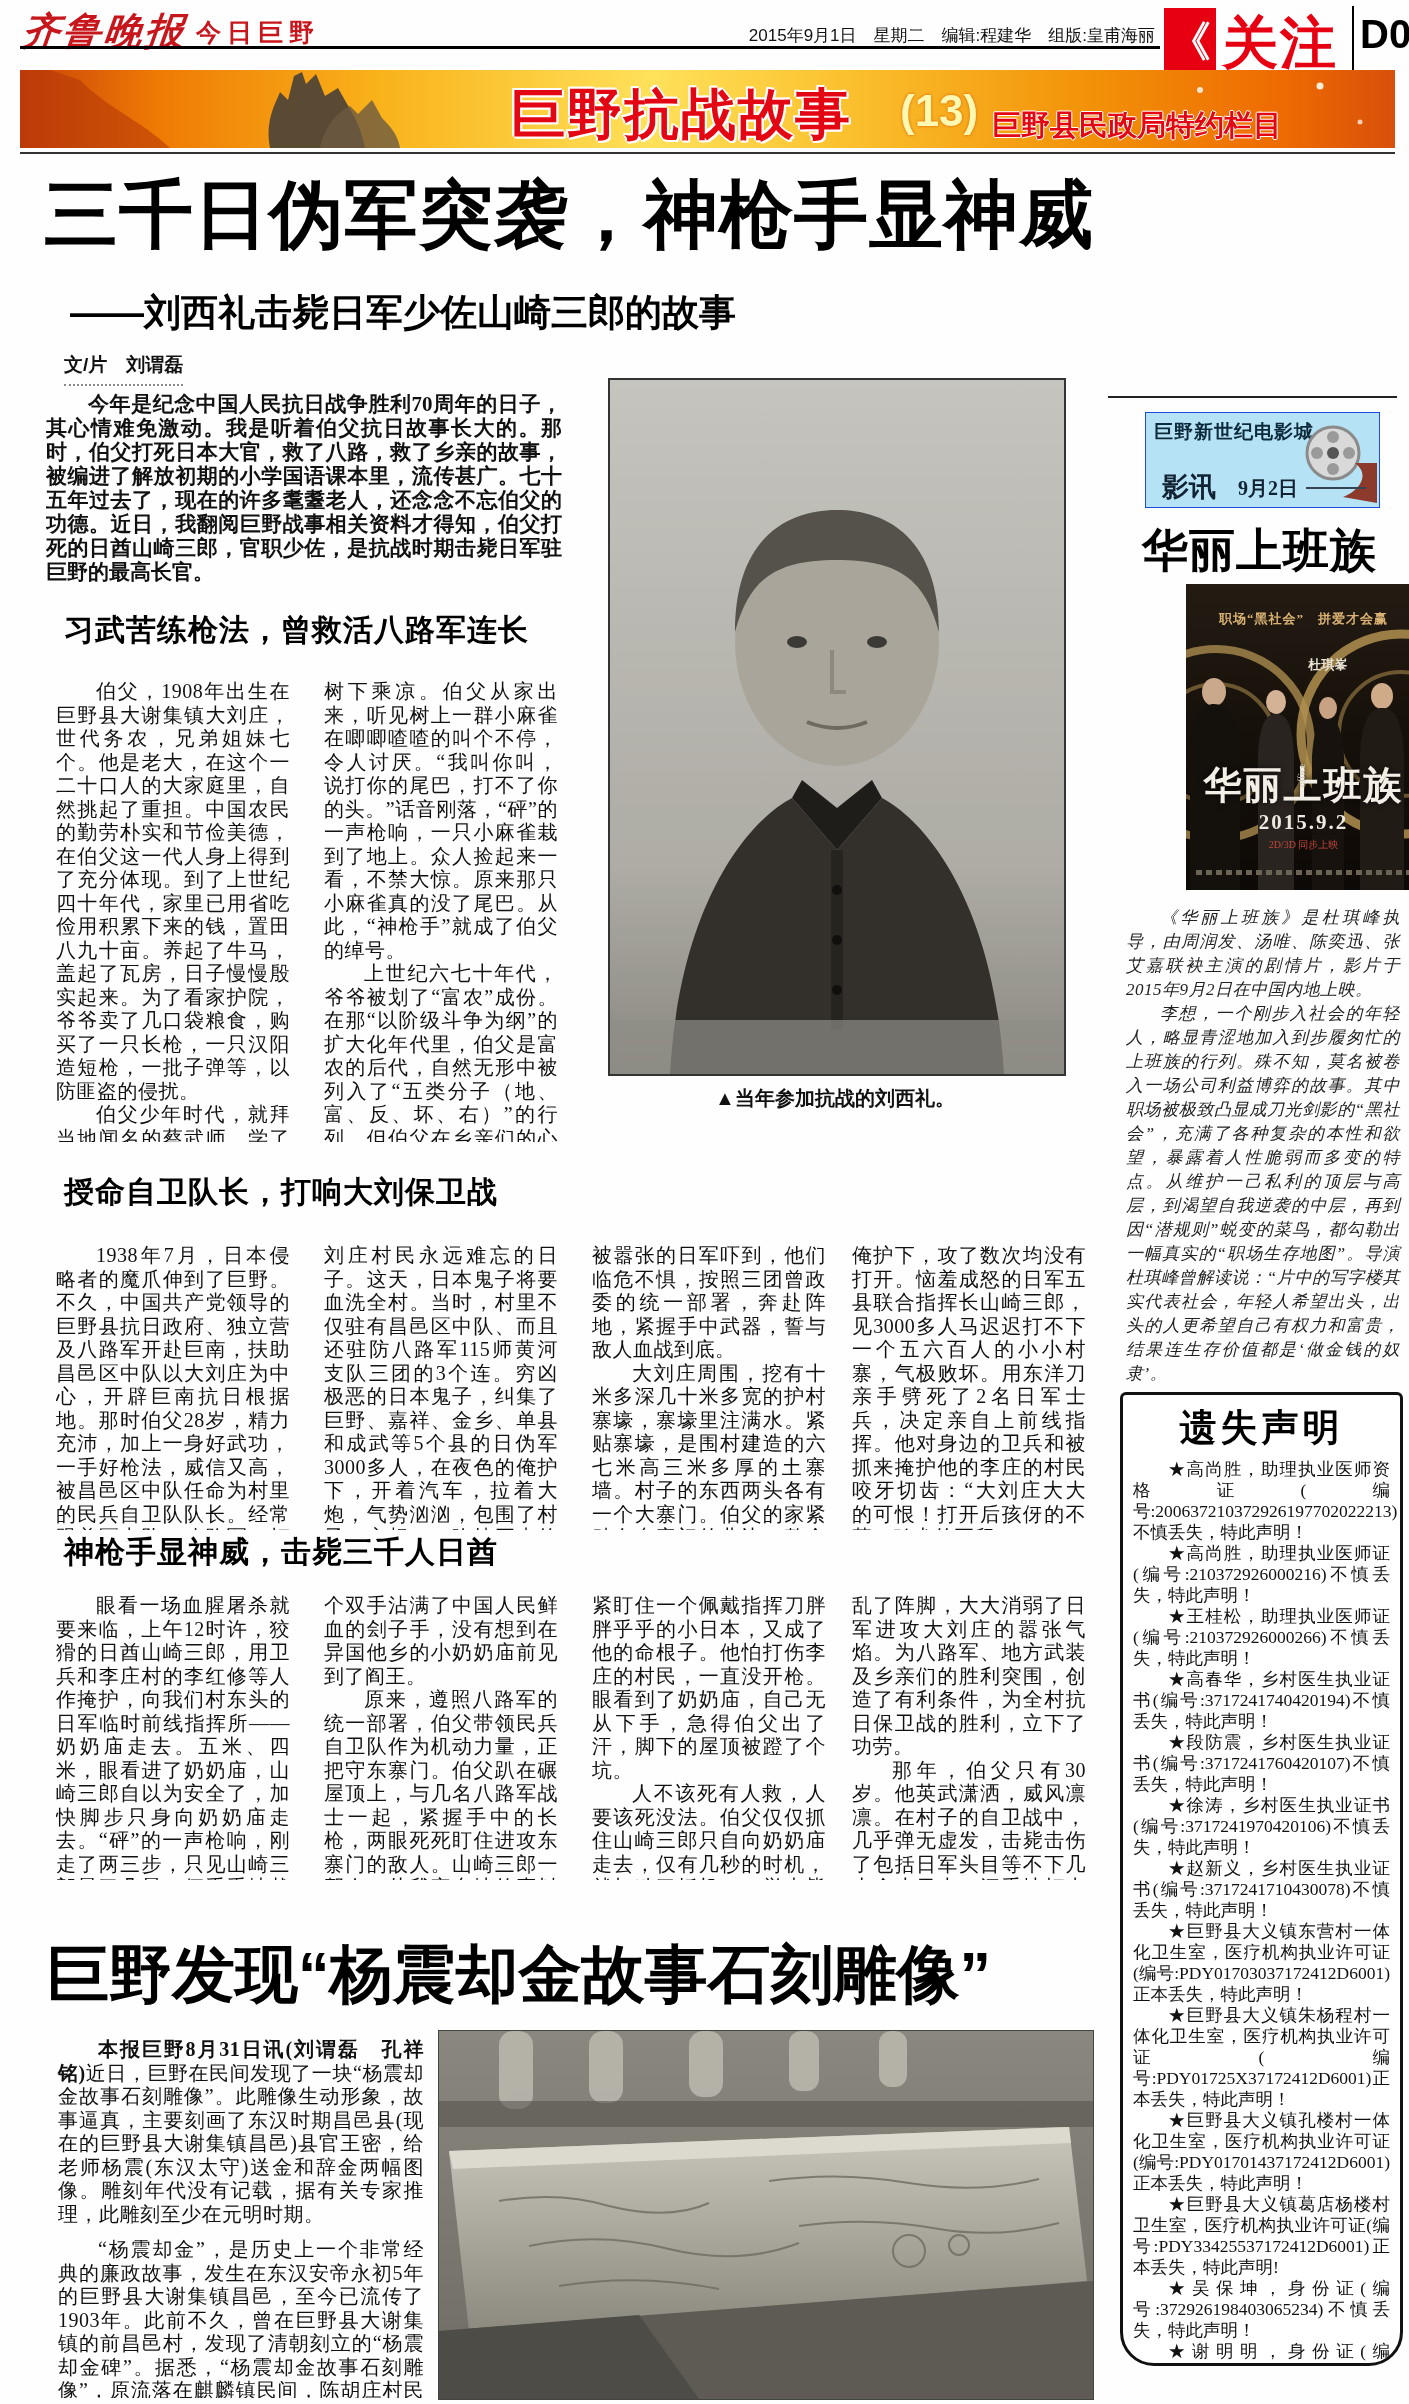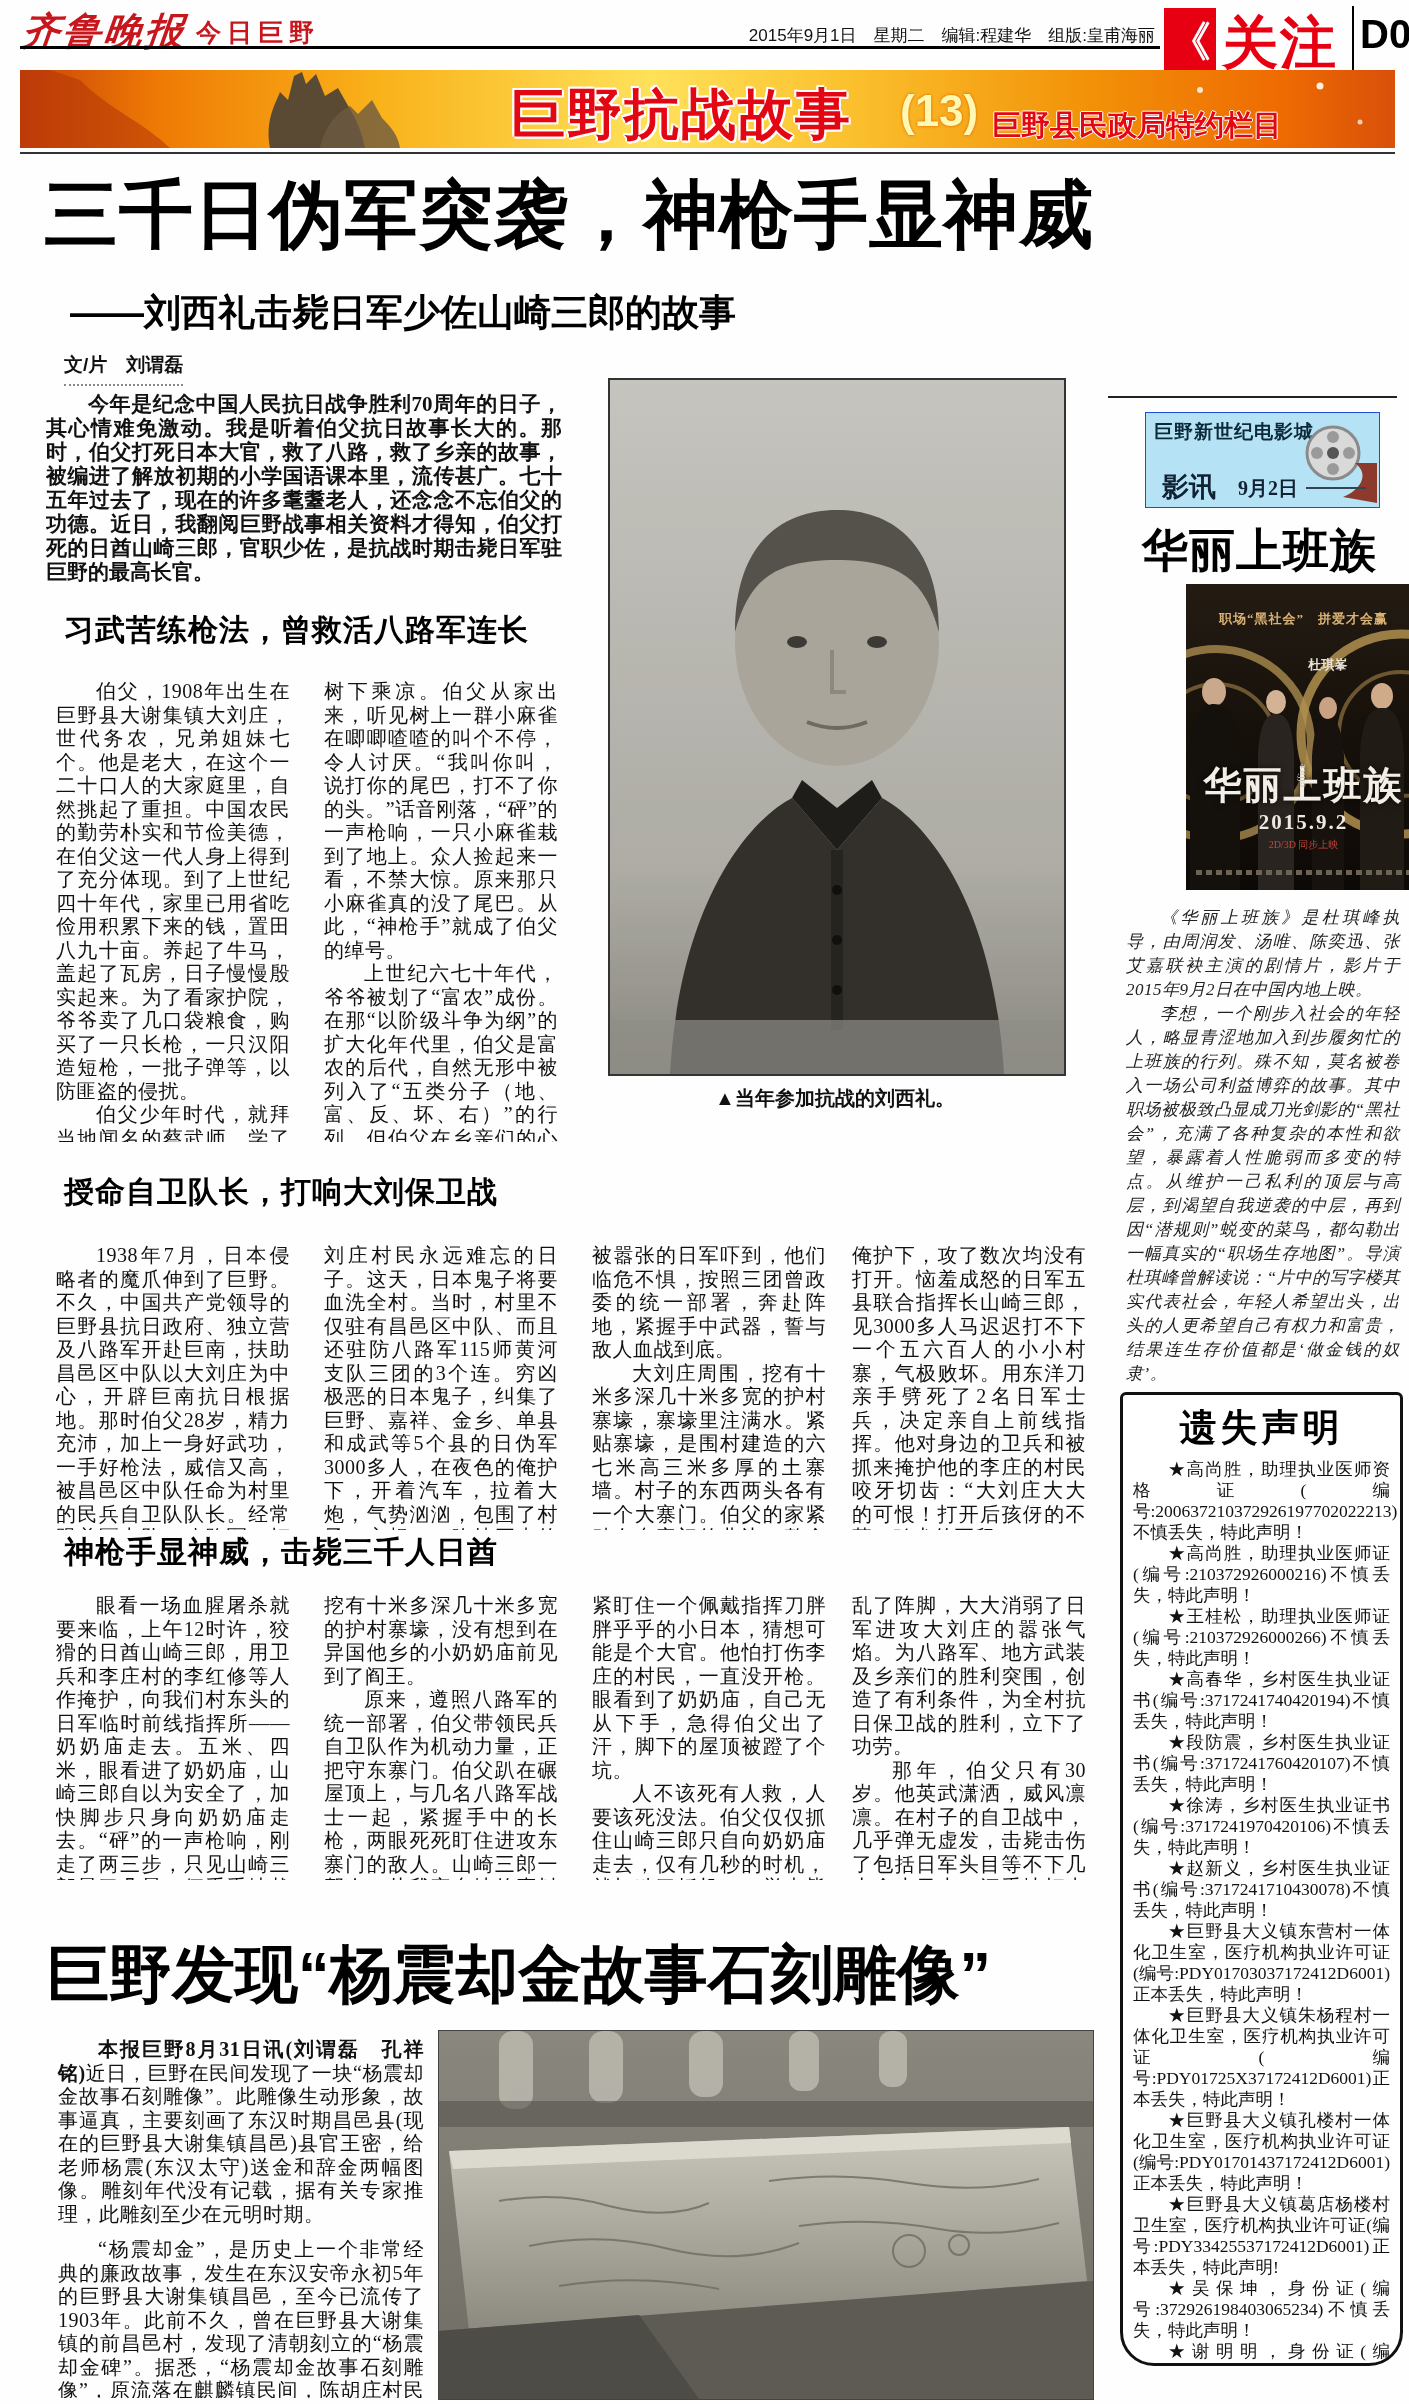--- a/index.html
+++ b/index.html
@@ -191,25 +191,25 @@
   </div>
   <div class="abs col" style="left:852px;top:1244px;width:234px;height:286px;">
     <p class="cont">俺护下，攻了数次均没有打开。恼羞成怒的日军五县联合指挥长山崎三郎，见3000多人马迟迟打不下一个五六百人的小小村寨，气极败坏。用东洋刀亲手劈死了2名日军士兵，决定亲自上前线指挥。他对身边的卫兵和被抓来掩护他的李庄的村民咬牙切齿：“大刘庄大大的可恨！打开后孩伢的不落！鸡犬的不留！”。</p>
   </div>
 
   <div class="abs sec-heading" style="left:64px;top:1532px;">神枪手显神威，击毙三千人日酋</div>
   <div class="abs col" style="left:56px;top:1594px;width:234px;height:286px;">
     <p>眼看一场血腥屠杀就要来临，上午12时许，狡猾的日酋山崎三郎，用卫兵和李庄村的李红修等人作掩护，向我们村东头的日军临时前线指挥所——奶奶庙走去。五米、四米，眼看进了奶奶庙，山崎三郎自以为安全了，加快脚步只身向奶奶庙走去。“砰”的一声枪响，刚走了两三步，只见山崎三郎晃了几晃，便重重地栽倒在地，敌人的前线指挥所和阵地上立时慌乱起来。这</p>
   </div>
   <div class="abs col" style="left:324px;top:1594px;width:234px;height:286px;">
-    <p class="cont">挖有十米多深几十米多宽的护村寨壕，没有想到在异国他乡的小奶奶庙前见到了阎王。</p>
+    <p class="cont">个双手沾满了中国人民鲜血的刽子手，没有想到在异国他乡的小奶奶庙前见到了阎王。</p>
     <p>原来，遵照八路军的统一部署，伯父带领民兵自卫队作为机动力量，正把守东寨门。伯父趴在碾屋顶上，与几名八路军战士一起，紧握手中的长枪，两眼死死盯住进攻东寨门的敌人。山崎三郎一帮人，从我家东地的枣树林里出来后，伯父望见日军和李庄的李红修等被抓来的村民，紧</p>
   </div>
   <div class="abs col" style="left:592px;top:1594px;width:234px;height:286px;">
-    <p class="cont">紧盯住一个佩戴指挥刀胖胖乎乎的小日本，猜想可能是个大官。他怕打伤李庄的村民，一直没开枪。眼看到了奶奶庙，自己无从下手，急得伯父出了汗，脚下的屋顶被蹬了个坑。</p>
+    <p class="cont">紧盯住一个佩戴指挥刀胖胖乎乎的小日本，又成了他的命根子。他怕打伤李庄的村民，一直没开枪。眼看到了奶奶庙，自己无从下手，急得伯父出了汗，脚下的屋顶被蹬了个坑。</p>
     <p>人不该死有人救，人要该死没法。伯父仅仅抓住山崎三郎只自向奶奶庙走去，仅有几秒的时机，就扣动了扳机，一举击毙了这个3000余人的日军最高头目。日军群龙无首，立时</p>
   </div>
   <div class="abs col" style="left:852px;top:1594px;width:234px;height:286px;">
     <p class="cont">乱了阵脚，大大消弱了日军进攻大刘庄的嚣张气焰。为八路军、地方武装及乡亲们的胜利突围，创造了有利条件，为全村抗日保卫战的胜利，立下了功劳。</p>
     <p>那年，伯父只有30岁。他英武潇洒，威风凛凛。在村子的自卫战中，几乎弹无虚发，击毙击伤了包括日军头目等不下几十个小日本，沉重地打击了侵略者的嚣张气焰。在巨野抗战史上，书写了农民抗日的光辉篇章！</p>
   </div>
 
   <div class="abs headline2">巨野发现“杨震却金故事石刻雕像”</div>
   <div class="abs art2-body">
     <p><span class="lead">本报巨野8月31日讯(刘谓磊　孔祥铭)</span><span>近日，巨野在民间发现了一块“杨震却金故事石刻雕像”。此雕像生动形象，故事逼真，主要刻画了东汉时期昌邑县(现在的巨野县大谢集镇昌邑)县官王密，给老师杨震(东汉太守)送金和辞金两幅图像。雕刻年代没有记载，据有关专家推理，此雕刻至少在元明时期。</span></p>

